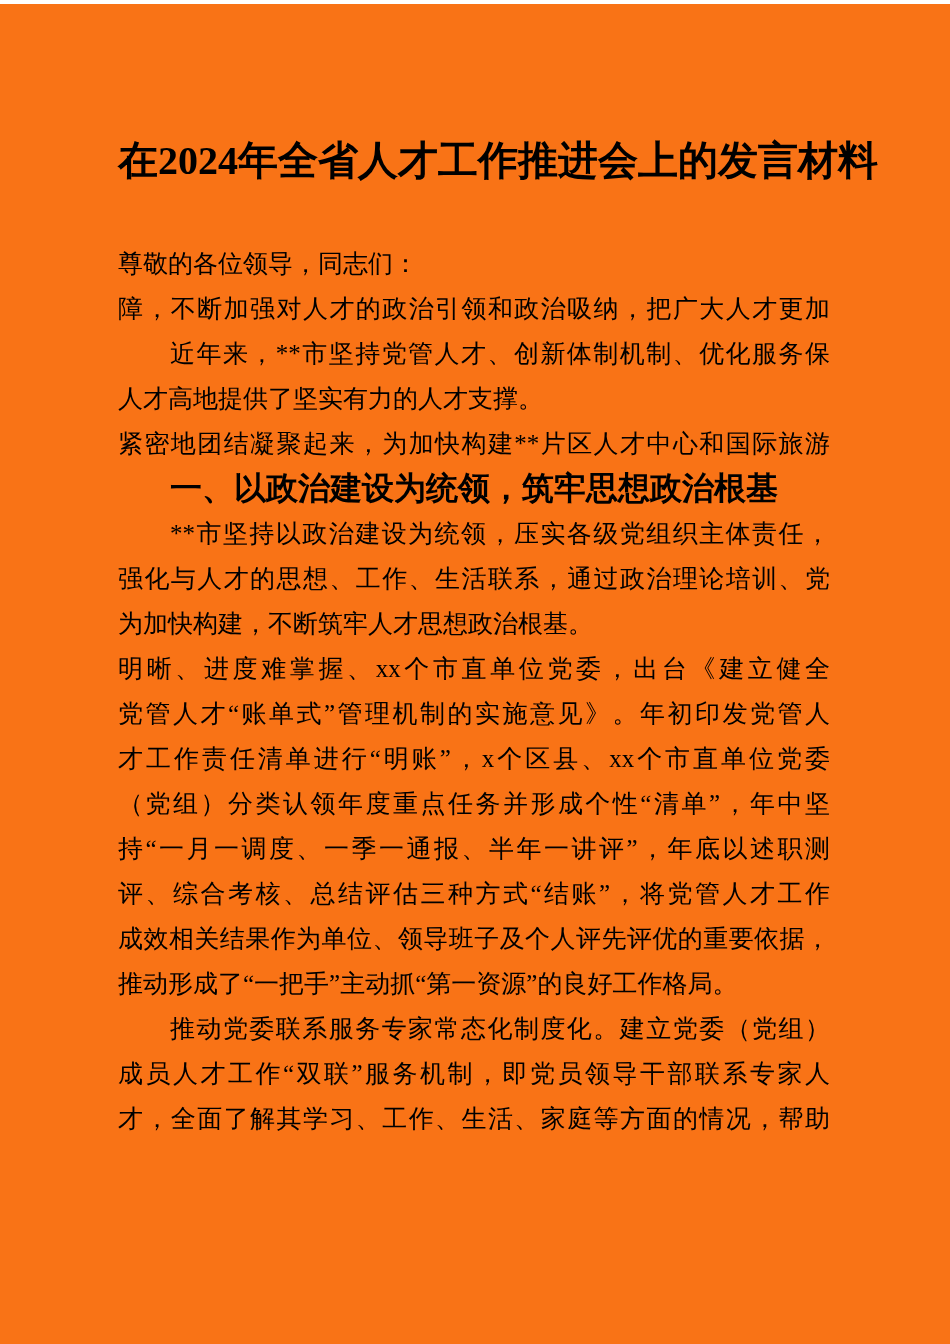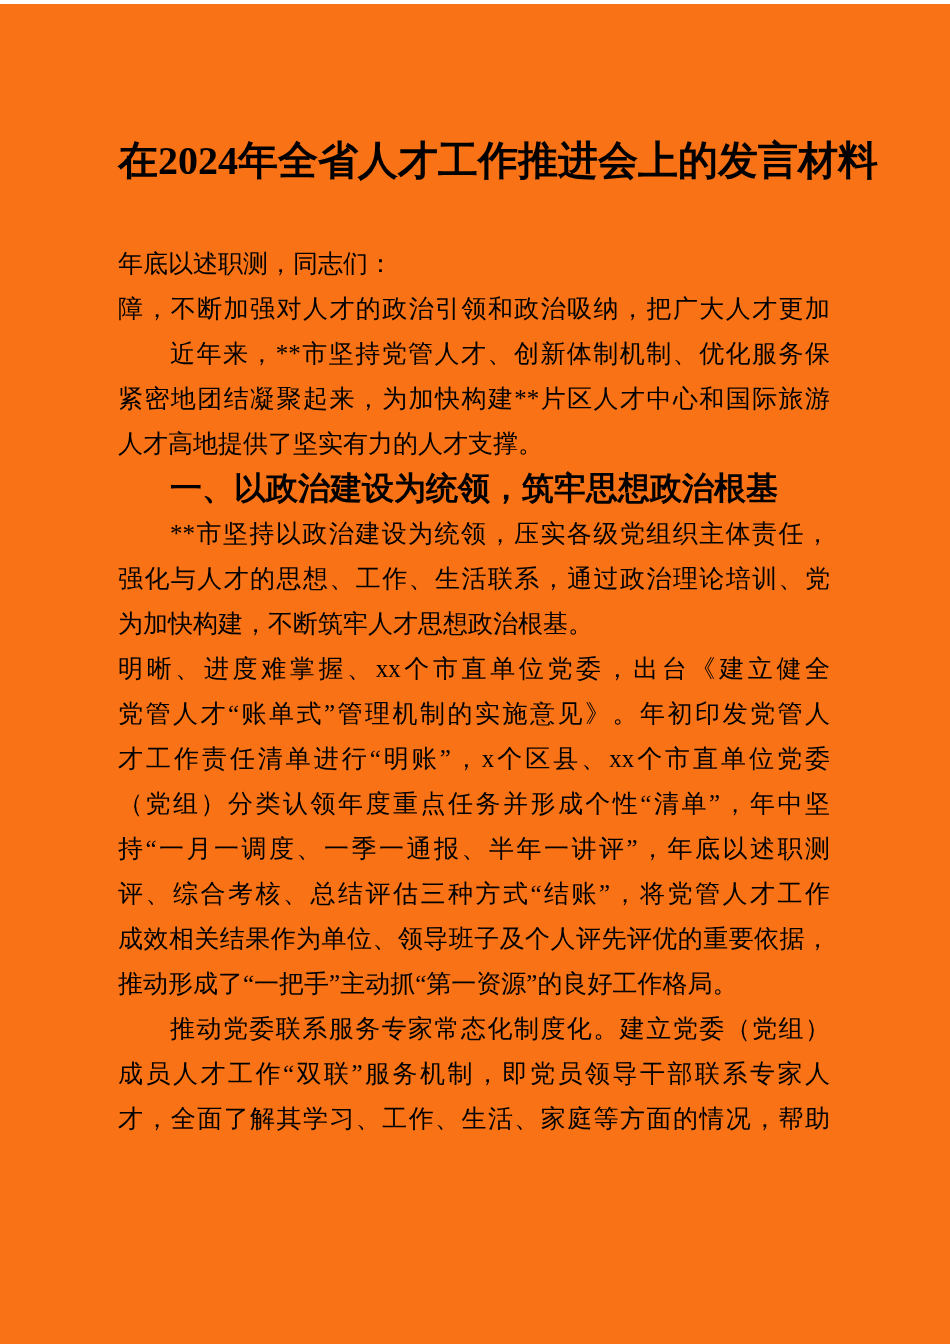--- a/index.html
+++ b/index.html
@@ -53,26 +53,26 @@
 </style>
 </head>
 <body>
 
 <div class="page">
 
   <h1 class="doc-title">在2024年全省人才工作推进会上的发言材料</h1>
 
   <div class="body-text">
 
-    <div class="line">年底以述职测，同志们：</div>
+    <div class="line">尊敬的各位领导，同志们：</div>
 
     <div class="line fill">障，不断加强对人才的政治引领和政治吸纳，把广大人才更加</div>
     <div class="line indent fill">近年来，**市坚持党管人才、创新体制机制、优化服务保</div>
+    <div class="line">人才高地提供了坚实有力的人才支撑。</div>
     <div class="line fill">紧密地团结凝聚起来，为加快构建**片区人才中心和国际旅游</div>
-    <div class="line">人才高地提供了坚实有力的人才支撑。</div>
 
     <div class="line heading indent">一、以政治建设为统领，筑牢思想政治根基</div>
 
     <div class="line indent fill">**市坚持以政治建设为统领，压实各级党组织主体责任，</div>
     <div class="line fill">强化与人才的思想、工作、生活联系，通过政治理论培训、党</div>
     <div class="line">为加快构建，不断筑牢人才思想政治根基。</div>
 
     <div class="line fill">明晰、进度难掌握、xx个市直单位党委，出台《建立健全</div>
     <div class="line fill">党管人才“账单式”管理机制的实施意见》。年初印发党管人</div>
     <div class="line fill">才工作责任清单进行“明账”，x个区县、xx个市直单位党委</div>

